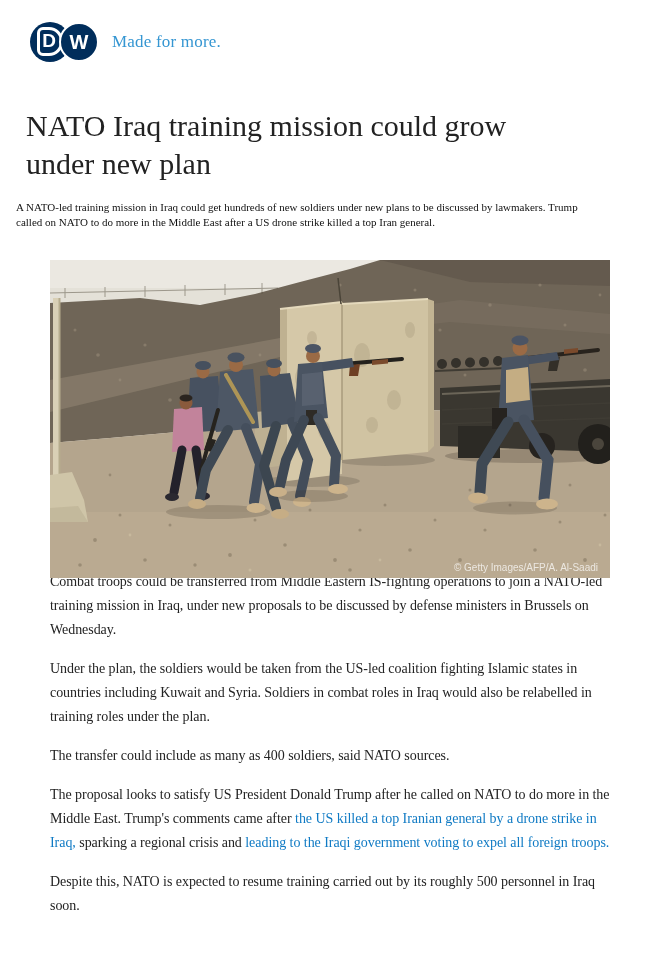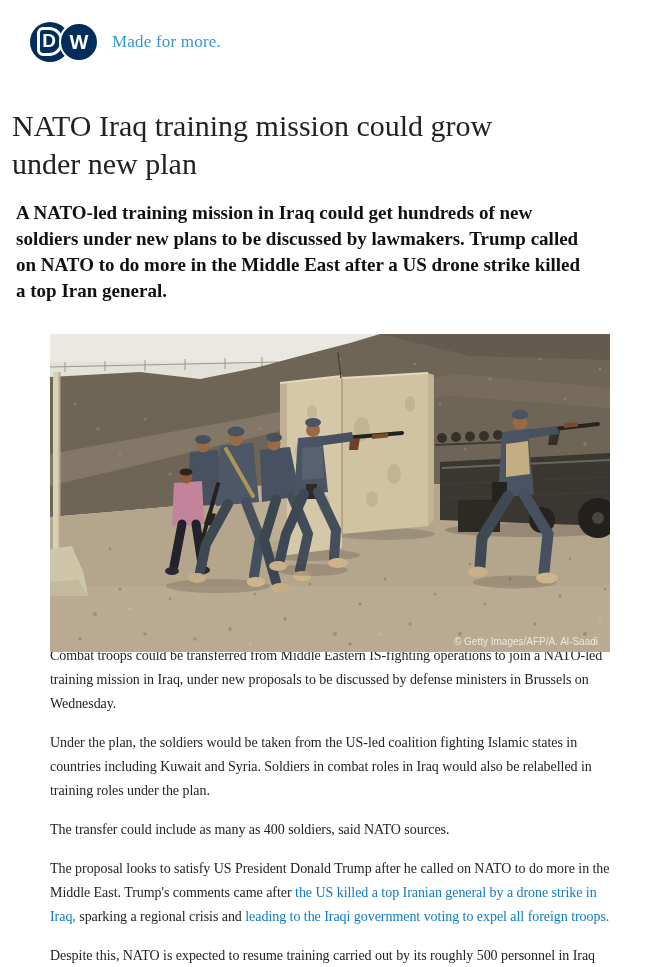--- a/index.html
+++ b/index.html
@@ -30,28 +30,28 @@
   .logo-circle.d{font-size:27px;padding-bottom:2px;}
   .logo-circle.d span{
     border:3px solid #fff;border-radius:6px 14px 14px 6px;
     padding:0 4px 1px 2px;line-height:22px;font-size:19px;
   }
   .logo-circle.w{margin-left:-11px;border:2px solid #fff;font-size:20px;}
   .tagline{margin-left:13px;font-size:17px;color:var(--tagline);letter-spacing:.2px;}
 
   
   h1.article-title{
-    margin:45px 16px 0 12px;
+    margin:45px 16px 0 26px;
     max-width:548px;
     font-size:30px;line-height:1.27;font-weight:400;color:#222;
   }
   p.article-lead{
     margin:17px 16px 0 16px;
     max-width:566px;
-    font-weight:700;font-size:19px;line-height:1.36;color:#111;
+    font-weight:400;font-size:11px;line-height:1.36;color:#111;
   }
 
   
   figure.article-figure{margin:30px 6px 0 50px;padding:0;width:560px;height:292px;position:relative;border-radius:17px;}
   figure.article-figure svg{display:block;}
 
   
   .article-body{margin:18px 0 0 50px;width:562px;font-size:14px;line-height:24px;color:#232323;}
   .article-body p{margin:0 0 15px 0;letter-spacing:-0.05px;}
   .article-body a.inline-link{color:var(--link);text-decoration:none;cursor:pointer;}

